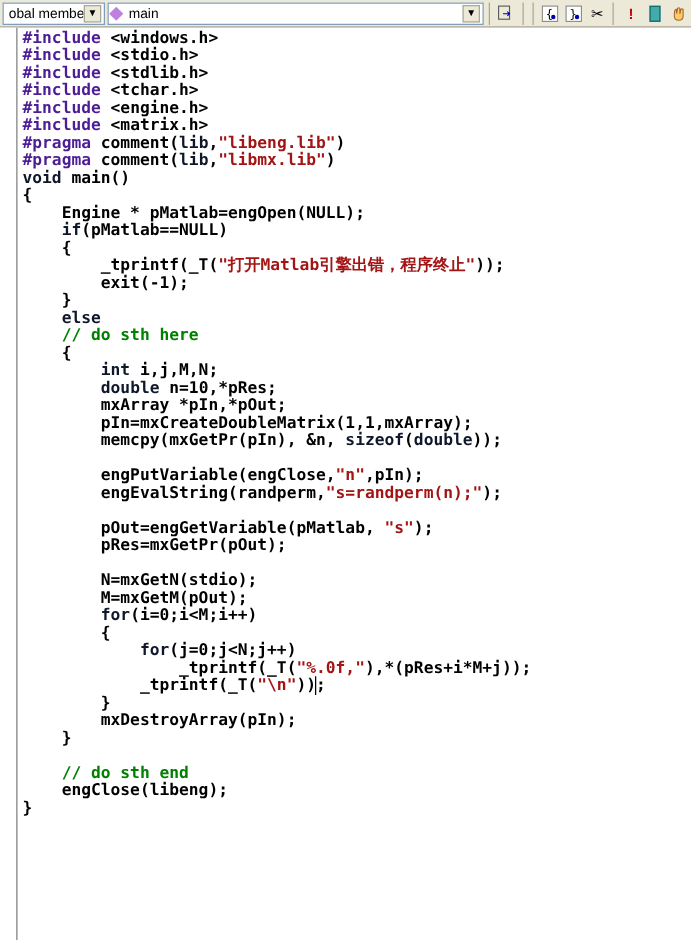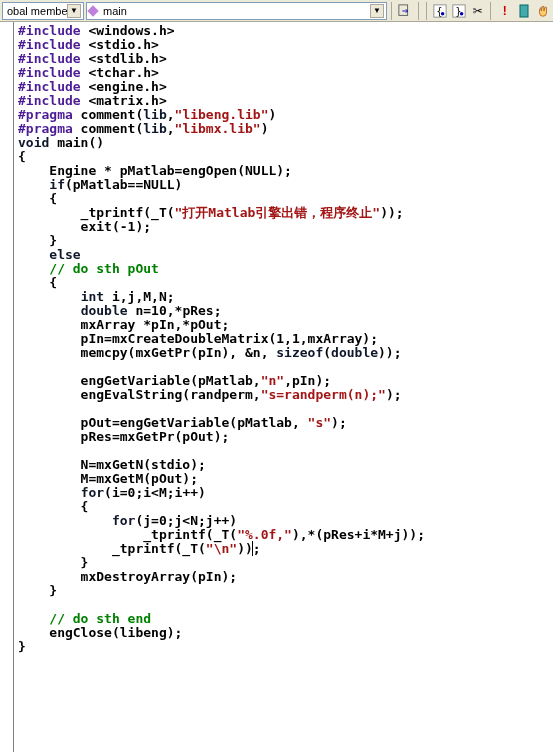--- a/index.html
+++ b/index.html
@@ -141,29 +141,29 @@
 <span class="pp">#pragma</span><span class="nrm"> comment(</span><span class="kw">lib</span><span class="nrm">,</span><span class="str">"libmx.lib"</span><span class="nrm">)</span>
 <span class="kw">void</span><span class="nrm"> main()</span>
 <span class="nrm">{</span>
 <span class="nrm">    Engine * pMatlab=engOpen(NULL);</span>
 <span class="nrm">    </span><span class="kw">if</span><span class="nrm">(pMatlab==NULL)</span>
 <span class="nrm">    {</span>
 <span class="nrm">        _tprintf(_T(</span><span class="str">"打开Matlab引擎出错，程序终止"</span><span class="nrm">));</span>
 <span class="nrm">        exit(-1);</span>
 <span class="nrm">    }</span>
 <span class="nrm">    </span><span class="kw">else</span>
-<span class="nrm">    </span><span class="cm">// do sth pOut</span>
+<span class="nrm">    </span><span class="cm">// do sth here</span>
 <span class="nrm">    {</span>
 <span class="nrm">        </span><span class="kw">int</span><span class="nrm"> i,j,M,N;</span>
 <span class="nrm">        </span><span class="kw">double</span><span class="nrm"> n=10,*pRes;</span>
 <span class="nrm">        mxArray *pIn,*pOut;</span>
 <span class="nrm">        pIn=mxCreateDoubleMatrix(1,1,mxArray);</span>
 <span class="nrm">        memcpy(mxGetPr(pIn), &amp;n, </span><span class="kw">sizeof</span><span class="nrm">(</span><span class="kw">double</span><span class="nrm">));</span>
 <span class="nrm"></span>
-<span class="nrm">        engGetVariable(pMatlab,</span><span class="str">"n"</span><span class="nrm">,pIn);</span>
+<span class="nrm">        engPutVariable(engClose,</span><span class="str">"n"</span><span class="nrm">,pIn);</span>
 <span class="nrm">        engEvalString(randperm,</span><span class="str">"s=randperm(n);"</span><span class="nrm">);</span>
 <span class="nrm"></span>
 <span class="nrm">        pOut=engGetVariable(pMatlab, </span><span class="str">"s"</span><span class="nrm">);</span>
 <span class="nrm">        pRes=mxGetPr(pOut);</span>
 <span class="nrm"></span>
 <span class="nrm">        N=mxGetN(stdio);</span>
 <span class="nrm">        M=mxGetM(pOut);</span>
 <span class="nrm">        </span><span class="kw">for</span><span class="nrm">(i=0;i&lt;M;i++)</span>
 <span class="nrm">        {</span>
 <span class="nrm">            </span><span class="kw">for</span><span class="nrm">(j=0;j&lt;N;j++)</span>

